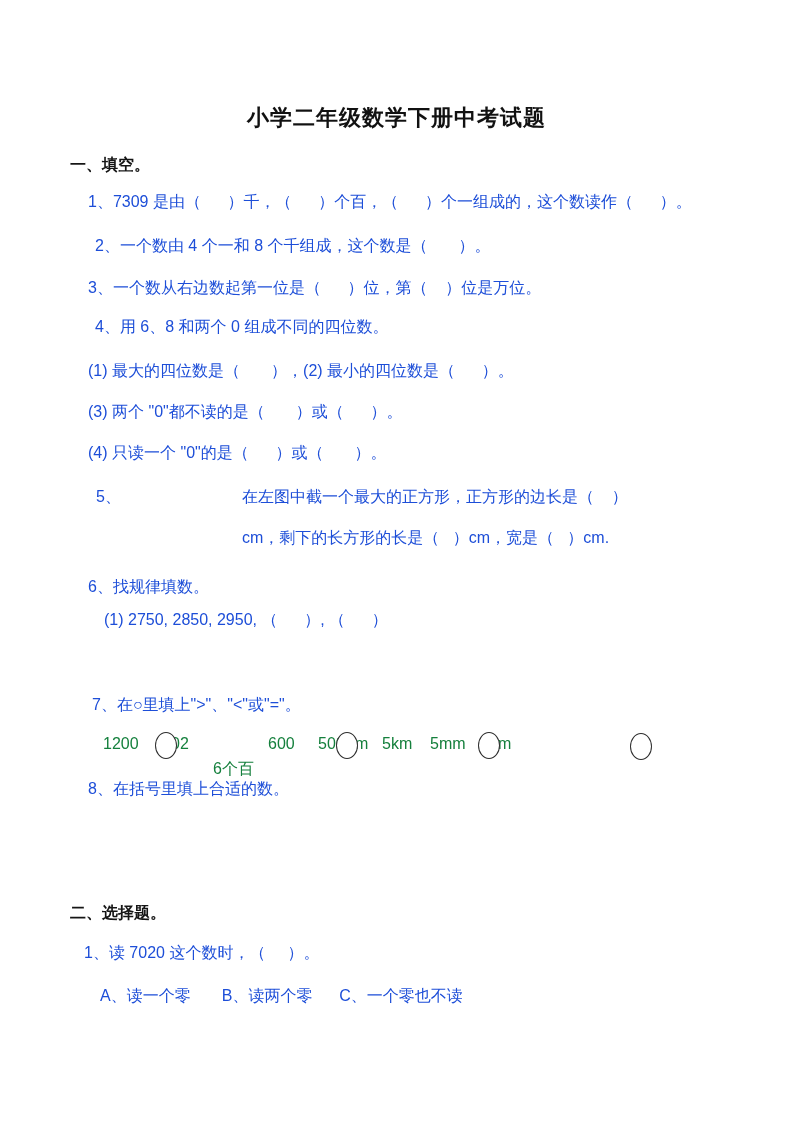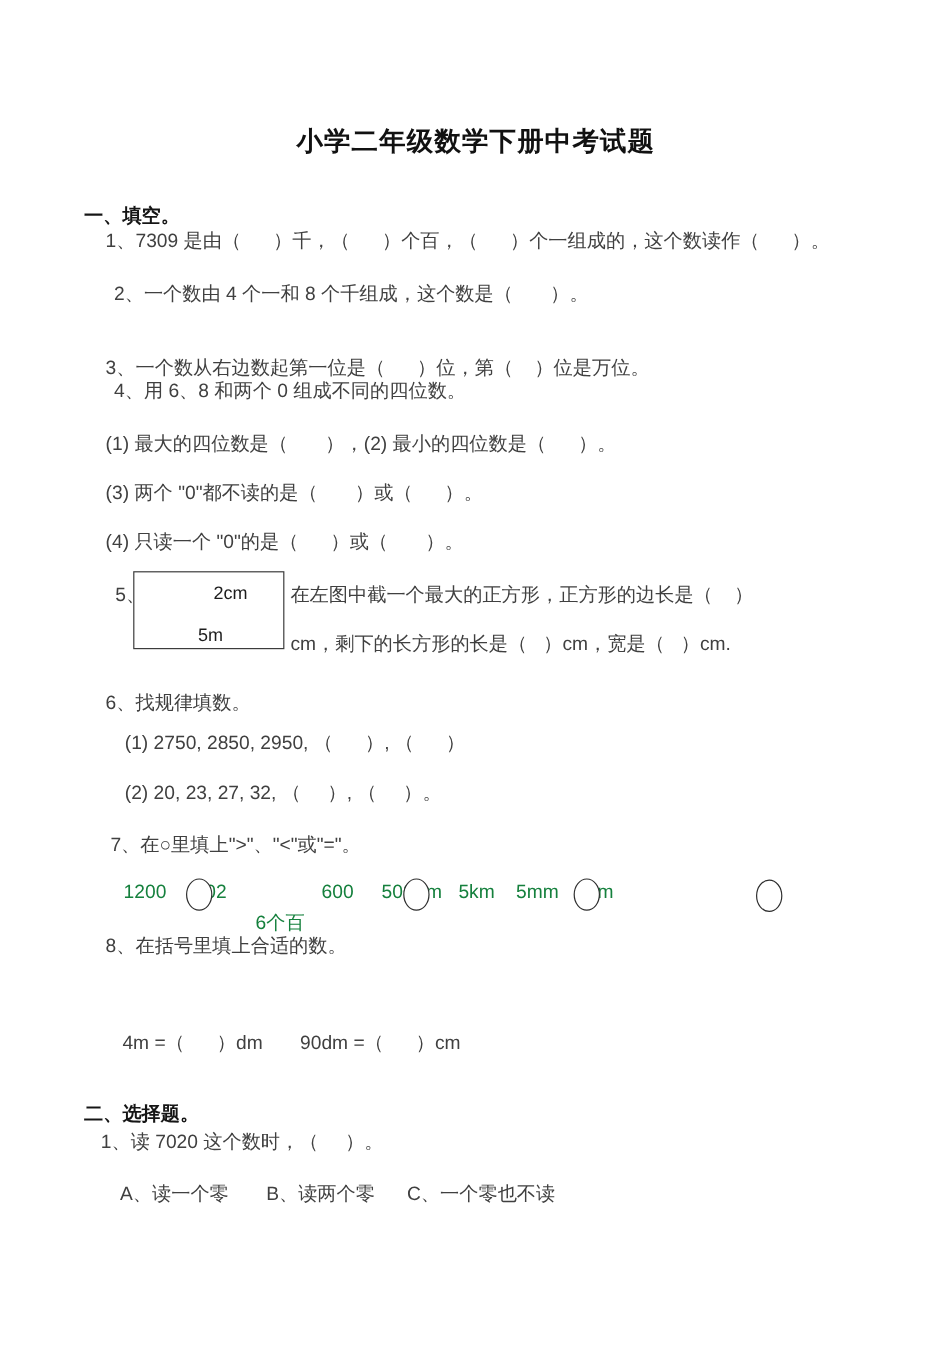--- a/index.html
+++ b/index.html
@@ -22,23 +22,23 @@
     font-weight: 700;
     color: #111111;
     letter-spacing: 1px;
     white-space: pre;
   }
   .line {
     position: absolute;
     white-space: pre;
     font-size: 16px;
     line-height: 20px;
-    color: #404040;
+    color: #1d4ed8;
   }
-  .bold { font-weight: 700; color: #151515; margin-top: 16px; }
+  .bold { font-weight: 700; color: #151515; }
   .figure-rect {
     position: absolute;
     left: 111px; top: 476px;
     width: 126px; height: 65px;
     border: 1.5px solid #3c3c3c;
     background: #ffffff;
     box-sizing: border-box;
   }
   .rect-label {
     position: absolute;
@@ -77,56 +77,50 @@
 <body>
 
 <div id="page">
 
   <div class="title">小学二年级数学下册中考试题</div>
 
   <div class="line bold" style="left:70px; top:155px;">一、填空。</div>
 
   <div class="line" style="left:88px; top:192px;">1、7309 是由（      ）千，（      ）个百，（      ）个一组成的，这个数读作（      ）。</div>
   <div class="line" style="left:95px; top:236px;">2、一个数由 4 个一和 8 个千组成，这个数是（       ）。</div>
-  <div class="line" style="left:88px; top:278px;margin-top:20px;">3、一个数从右边数起第一位是（      ）位，第（    ）位是万位。</div>
+  <div class="line" style="left:88px; top:278px;">3、一个数从右边数起第一位是（      ）位，第（    ）位是万位。</div>
   <div class="line" style="left:80px; top:317px;margin-left:15px;">4、用 6、8 和两个 0 组成不同的四位数。</div>
   <div class="line" style="left:88px; top:361px;">(1) 最大的四位数是（       ），(2) 最小的四位数是（      ）。</div>
   <div class="line" style="left:88px; top:402px;">(3) 两个 "0"都不读的是（       ）或（      ）。</div>
   <div class="line" style="left:88px; top:443px;">(4) 只读一个 "0"的是（      ）或（       ）。</div>
 
   <div class="line" style="left:96px; top:487px;">5、</div>
-  <div class="figure-rect">
-    <span class="rect-label rect-label-w">2cm</span>
-    <span class="rect-label rect-label-h">5m</span>
-  </div>
   <div class="line" style="left:242px; top:487px;">在左图中截一个最大的正方形，正方形的边长是（    ）</div>
   <div class="line" style="left:242px; top:528px;">cm，剩下的长方形的长是（   ）cm，宽是（   ）cm.</div>
 
   <div class="line" style="left:88px; top:577px;">6、找规律填数。</div>
   <div class="line" style="left:104px; top:610px;">(1) 2750, 2850, 2950, （      ）, （      ）</div>
-  <div class="line" style="left:104px; top:652px;">(2) 20, 23, 27, 32, （     ）, （     ）。</div>
 
   <div class="line" style="left:92px; top:695px;">7、在○里填上"&gt;"、"&lt;"或"="。</div>
 
   <div class="compare-row">
     <span class="cmp-text" style="left:103px;">1200</span>
     <span class="cmp-circle" style="left:155px;"></span>
     <span class="cmp-text" style="left:171px;">02</span>
     <span class="cmp-text" style="left:213px;margin-top:24px;">6个百</span>
     <span class="cmp-text" style="left:268px;">600</span>
     <span class="cmp-text" style="left:318px;">500</span>
     <span class="cmp-circle" style="left:336px;"></span>
     <span class="cmp-text" style="left:355px;">m</span>
     <span class="cmp-text" style="left:382px;">5km</span>
     <span class="cmp-text" style="left:430px;">5mm</span>
     <span class="cmp-circle" style="left:478px;"></span>
     <span class="cmp-text" style="left:498px;">m</span>
     <span class="cmp-circle" style="left:630px; top:1px;"></span>
   </div>
 
   <div class="line" style="left:88px; top:779px;">8、在括号里填上合适的数。</div>
-  <div class="line" style="left:102px; top:860px;">4m =（      ）dm       90dm =（      ）cm</div>
 
   <div class="line bold" style="left:70px; top:903px;">二、选择题。</div>
   <div class="line" style="left:84px; top:943px;">1、读 7020 这个数时，（     ）。</div>
   <div class="line" style="left:100px; top:986px;">A、读一个零       B、读两个零      C、一个零也不读</div>
 
 </div>
 
 </body></html>

